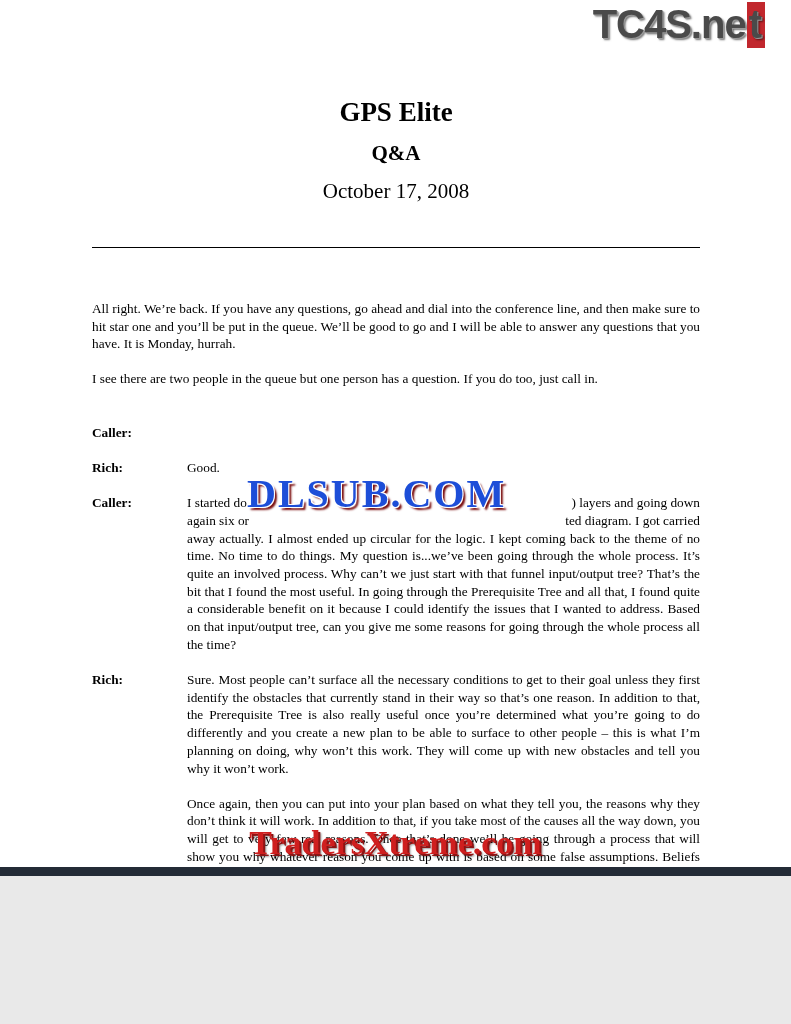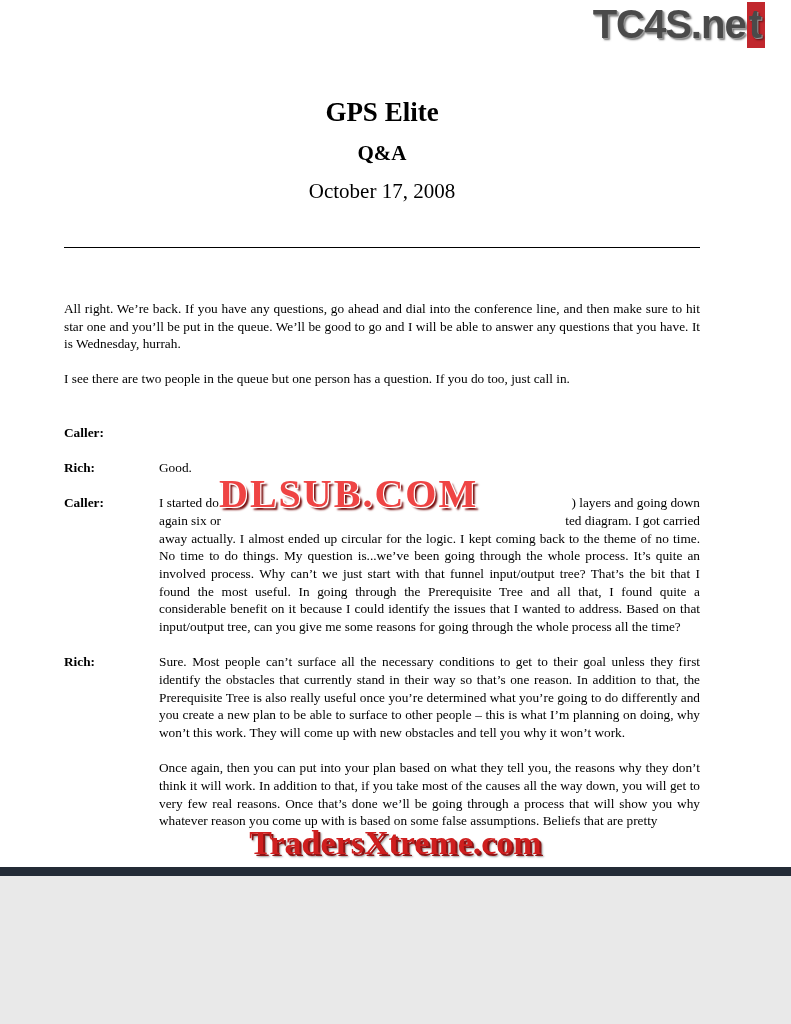--- a/index.html
+++ b/index.html
@@ -19,42 +19,42 @@
     font-weight:bold;font-size:40px;letter-spacing:-1px;
     color:#4a4a4a;
     text-shadow:1px 1px 0 #9a9a9a, 2px 2px 2px rgba(0,0,0,.55);
     white-space:nowrap;
   }
   .tc4s-accent{
     background:#c1272d;
     padding:0 4px 2px 2px;
     margin-left:1px;
   }
-  .content{padding:96px 91px 0 64px;}
+  .content{padding:96px 91px 0 92px;}
   .title{margin:0;text-align:center;font-size:27px;font-weight:bold;line-height:32px;}
   .subtitle{margin:13px 0 0;text-align:center;font-size:21px;font-weight:bold;line-height:25px;}
   .doc-date{margin-top:15px;text-align:center;font-size:21px;line-height:20px;}
   .rule{border:none;border-top:1px solid #000;margin:46px 0 0;height:0;}
   .para{font-size:13.3px;line-height:17.7px;text-align:justify;margin:52px 0 0;}
   .para.second{margin-top:17px;}
   .dialogue{margin-top:36px;}
   .row{
     display:grid;grid-template-columns:95px 1fr;
     margin-bottom:17.5px;
     font-size:13.3px;line-height:17.7px;
   }
   .speaker{font-weight:bold;}
   .speech{text-align:justify;}
   .speech.rel{position:relative;}
   .gapline{display:flex;justify-content:space-between;}
   .watermark{
     position:absolute;left:60px;top:-9px;
     font-family:"Liberation Serif", serif;
     font-weight:bold;font-size:40px;letter-spacing:2px;
-    color:#ef4444;
+    color:#1d4ed8;
     text-shadow:
       -1px -1px 0 #fff, 1px -1px 0 #fff, -1px 1px 0 #fff, 1px 1px 0 #fff,
       3px 3px 2px #7a0d0d;
     white-space:nowrap;
     pointer-events:none;
   }
   .footer-logo{
     position:absolute;left:0;right:0;bottom:14px;
     text-align:center;
     font-family:"Liberation Serif", serif;
@@ -74,21 +74,21 @@
 <div class="page">
 
   <div class="tc4s-logo"><span>TC4S.ne</span><span class="tc4s-accent">t</span></div>
 
   <div class="content">
     <h1 class="title">GPS Elite</h1>
     <h2 class="subtitle">Q&amp;A</h2>
     <div class="doc-date">October 17, 2008</div>
     <hr class="rule">
 
-    <p class="para">All right. We’re back. If you have any questions, go ahead and dial into the conference line, and then make sure to hit star one and you’ll be put in the queue. We’ll be good to go and I will be able to answer any questions that you have. It is Wednesday, hurrah.</p>
+    <p class="para">All right. We’re back. If you have any questions, go ahead and dial into the conference line, and then make sure to hit star one and you’ll be put in the queue. We’ll be good to go and I will be able to answer any questions that you have. It is Monday, hurrah.</p>
     <p class="para second">I see there are two people in the queue but one person has a question. If you do too, just call in.</p>
 
     <div class="dialogue">
 
       <div class="row">
         <div class="speaker">Caller:</div>
       </div>
 
       <div class="row">
         <div class="speaker">Rich:</div>

